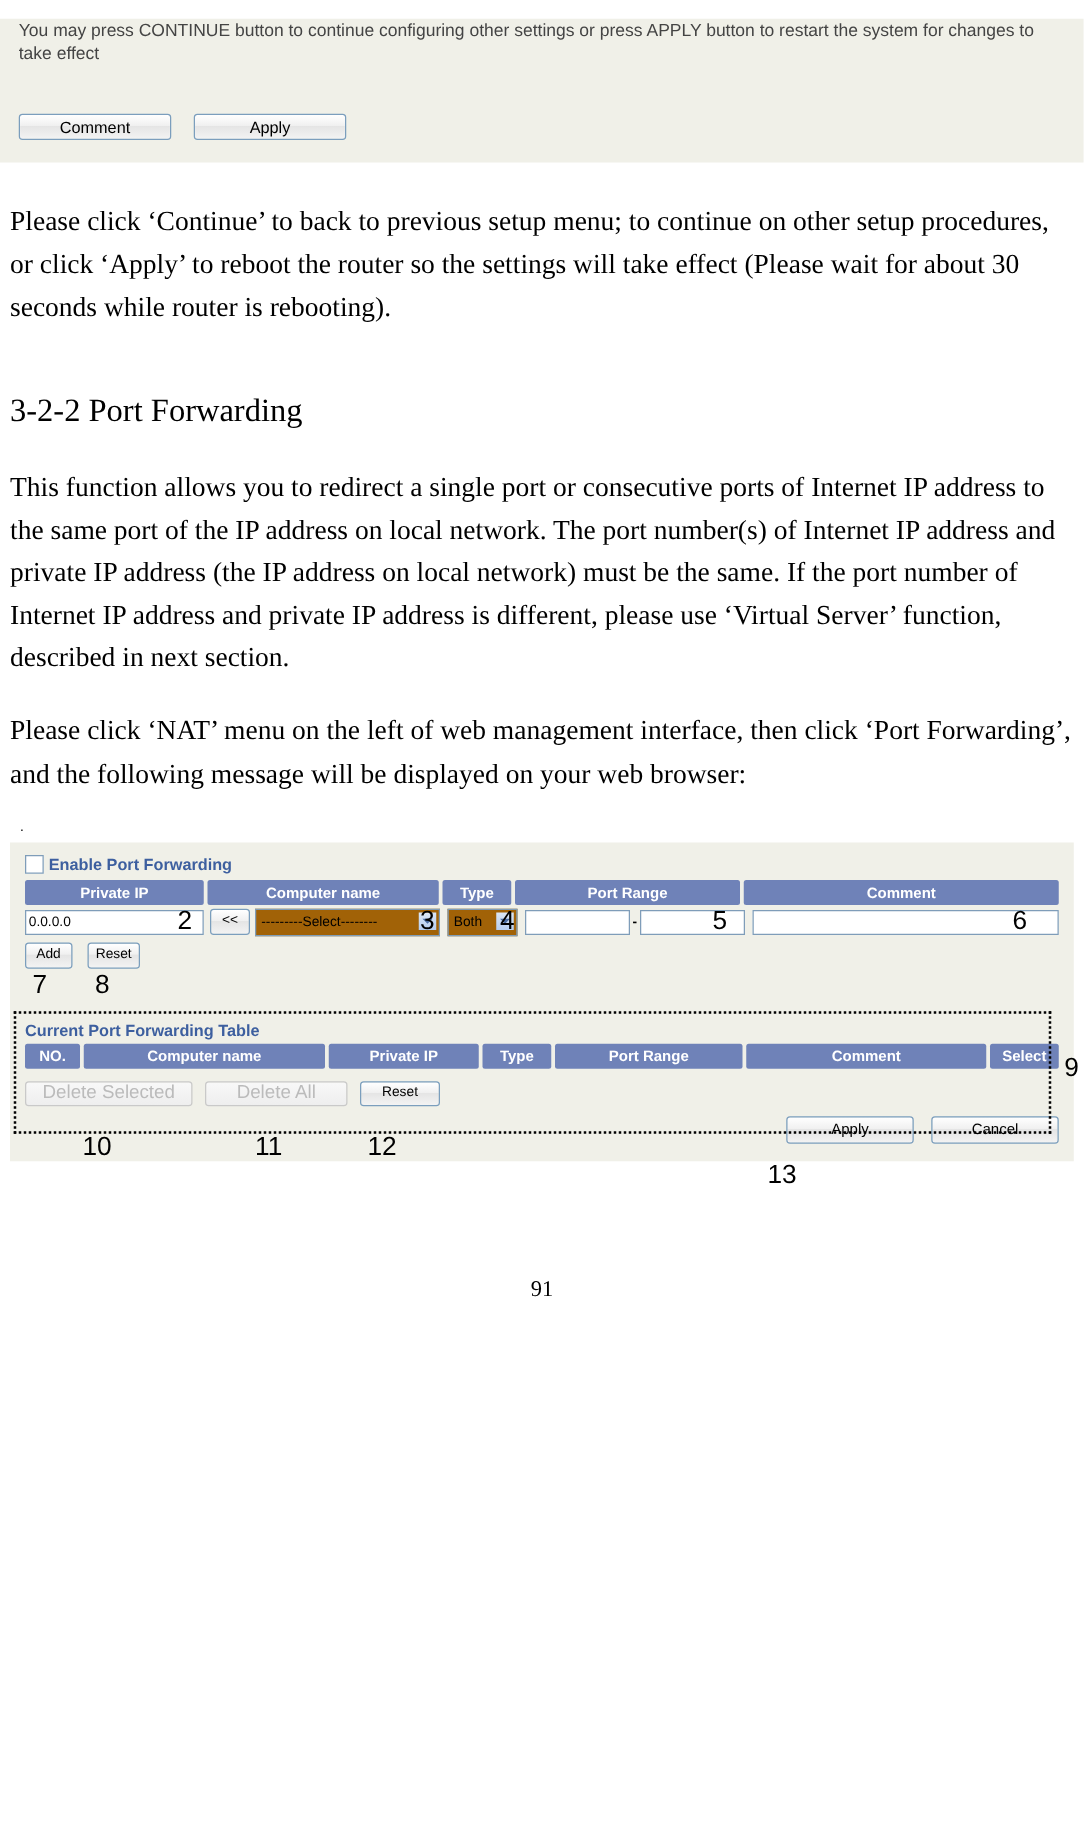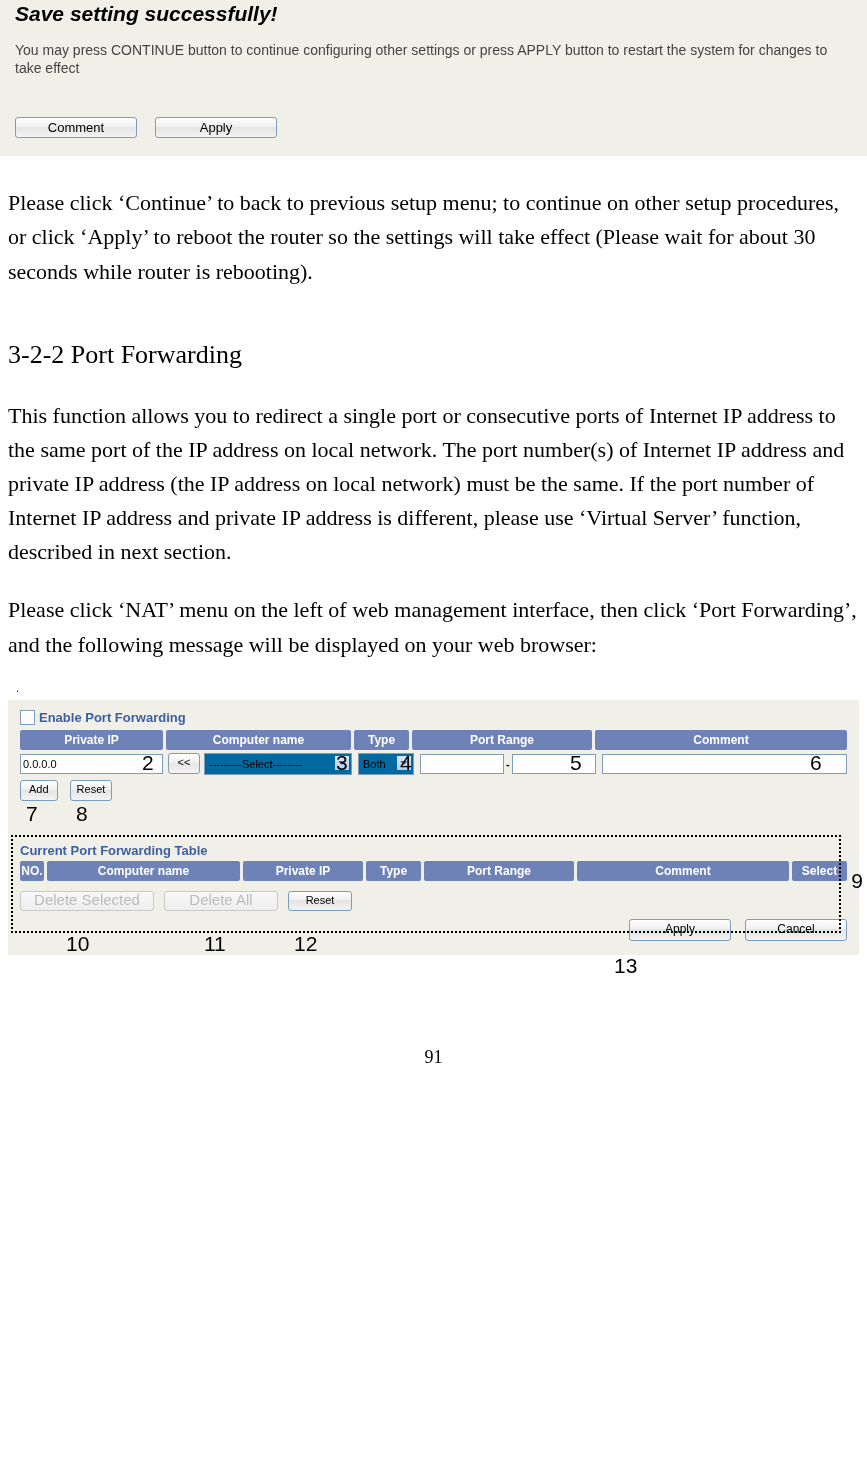--- a/index.html
+++ b/index.html
@@ -149,21 +149,21 @@
       border-radius: 3px;
       padding: 0 5px;
       height: 19px;
       line-height: 17px;
     }
     .select-box {
       font-family: inherit;
       font-size: 11px;
       border: 1px solid #7f9db9;
       height: 20px;
-      background: #0369a1;
+      background: #a16207;
       padding: 0 16px 0 4px;
       position: relative;
       display: inline-flex;
       align-items: center;
     }
     .select-box::after {
       content: "";
       position: absolute;
       right: 2px;
       top: 2px;
@@ -236,21 +236,20 @@
       background: #fff;
       display: inline-block;
     }
   </style>
 </head>
 <body>
 
 <div class="page">
 
   <div class="top-panel">
-    <div class="save-heading">Save setting successfully!</div>
     <div class="save-desc">You may press CONTINUE button to continue configuring other settings or press APPLY button to restart the system for changes to take effect</div>
     <div class="top-buttons">
       <div class="win-button">Comment</div>
       <div class="win-button">Apply</div>
     </div>
   </div>
 
   <div class="body-text">
     <div>Please click ‘Continue’ to back to previous setup menu; to continue on other setup procedures, or click ‘Apply’ to reboot the router so the settings will take effect (Please wait for about 30 seconds while router is rebooting).</div>
     <div class="section-gap section-heading">3-2-2 Port Forwarding</div>
@@ -304,21 +303,21 @@
         <div class="tiny-btn" style="padding:0 6px">Reset</div>
         <div class="anno" style="left:6px;top:22px">7</div>
         <div class="anno" style="left:56px;top:22px">8</div>
       </div>
 
       <div style="height:22px"></div>
 
       <div class="current-title">Current Port Forwarding Table</div>
 
       <div class="header-row">
-        <div class="header-cell" style="width:24px">NO.</div>
+        <div class="header-cell" style="width:44px">NO.</div>
         <div class="header-cell" style="width:193px">Computer name</div>
         <div class="header-cell" style="width:120px">Private IP</div>
         <div class="header-cell" style="width:55px">Type</div>
         <div class="header-cell" style="width:150px">Port Range</div>
         <div class="header-cell" style="flex:1">Comment</div>
         <div class="header-cell" style="width:55px">Select</div>
       </div>
 
       <div class="bottom-action-row" style="position:relative;">
         <div class="win-button-disabled" style="width:120px">Delete Selected</div>

